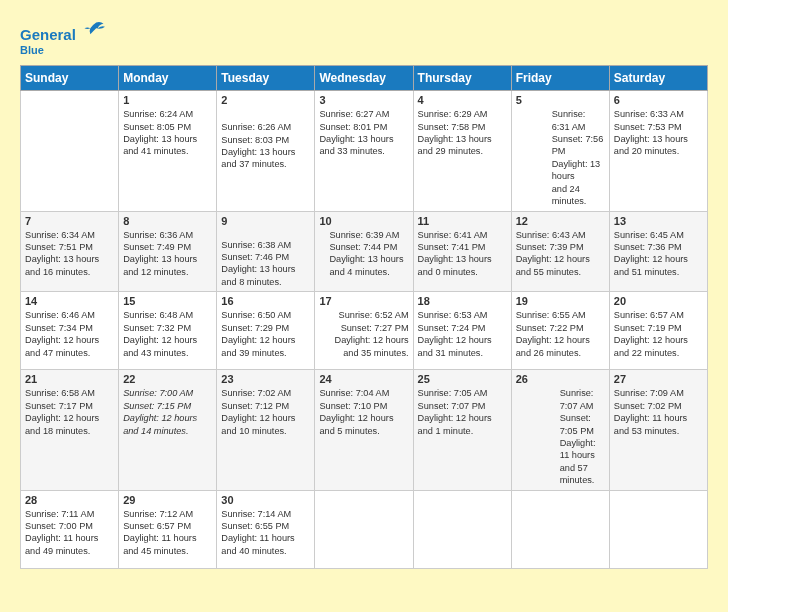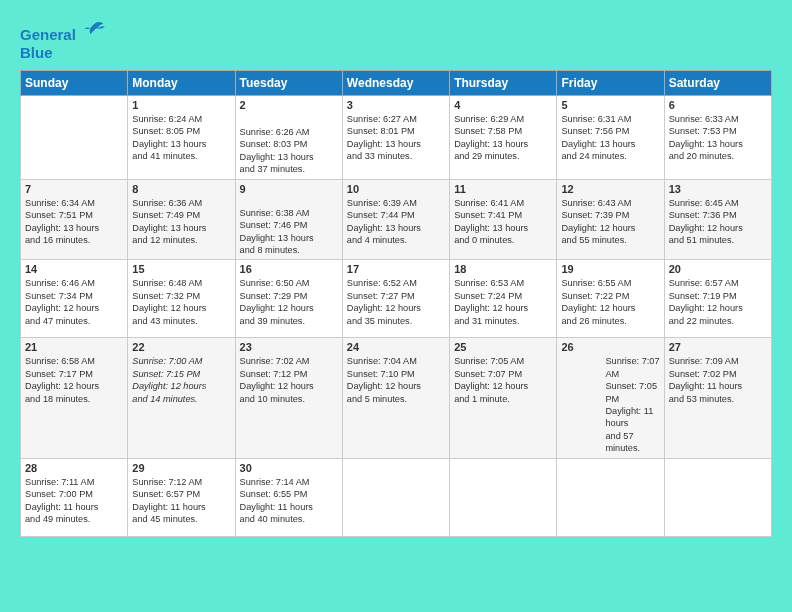--- a/index.html
+++ b/index.html
@@ -4,24 +4,24 @@
   <style>
     * { margin: 0; padding: 0; box-sizing: border-box; }
     body {
       font-family: Arial, sans-serif;
       background: #fff;
       width: 792px;
       height: 612px;
       overflow: hidden;
     }
     .page {
-      width: 792px;
+      width: 728px;
       height: 612px;
       padding: 18px 20px 14px 20px;
-      background: #5eead4;
+      background: #fef9c3;
     }
     .header {
       display: flex;
       align-items: flex-start;
       justify-content: space-between;
       margin-bottom: 8px;
     }
     .logo {
       display: flex;
       align-items: center;
@@ -101,21 +101,21 @@
     <div class="logo">
       <div>
         <div style="display:flex;align-items:center;">
           <div class="logo-text">
             <span>General</span>
             <svg class="logo-icon" viewBox="0 0 30 22">
               <path d="M18 2 Q24 0 28 4 Q22 5 20 10 Q26 6 30 8 Q25 12 18 10 Q14 14 10 18 Q8 14 10 10 Q6 12 2 10 Q6 8 10 10 Q12 6 18 2Z" fill="#1a7abf"></path>
             </svg>
           </div>
         </div>
-        <div class="logo-text" style="color:#1a7abf;font-weight:bold;font-size:15px;">Blue</div>
+        <div class="logo-text" style="color:#1a7abf;font-weight:bold;font-size:11px;">Blue</div>
       </div>
     </div>
   </div>
 
   <table>
     <thead>
       <tr>
       <th>Sunday</th>
           <th>Monday</th>
           <th>Tuesday</th>
@@ -151,21 +151,21 @@
           </td>
           <td>
             <span class="day-num">4</span>
             <div class="cell-text" style="white-space: pre-line;">Sunrise: 6:29 AM
 Sunset: 7:58 PM
 Daylight: 13 hours
 and 29 minutes.</div>
           </td>
           <td>
             <span class="day-num">5</span>
-            <div class="cell-text" style="white-space: pre-line;">Sunrise: 6:31 AM
+            <div class="cell-text" style="white-space: pre-line; margin-left: 36px;">Sunrise: 6:31 AM
 Sunset: 7:56 PM
 Daylight: 13 hours
 and 24 minutes.</div>
           </td>
           <td>
             <span class="day-num">6</span>
             <div class="cell-text" style="white-space: pre-line;">Sunrise: 6:33 AM
 Sunset: 7:53 PM
 Daylight: 13 hours
 and 20 minutes.</div>
@@ -188,21 +188,21 @@
           </td>
           <td>
             <span class="day-num">9</span>
             <div class="cell-text" style="white-space: pre-line; margin-top: 12px;">Sunrise: 6:38 AM
 Sunset: 7:46 PM
 Daylight: 13 hours
 and 8 minutes.</div>
           </td>
           <td>
             <span class="day-num">10</span>
-            <div class="cell-text" style="white-space: pre-line;">Sunrise: 6:39 AM
+            <div class="cell-text" style="white-space: pre-line; margin-left: 10px;">Sunrise: 6:39 AM
 Sunset: 7:44 PM
 Daylight: 13 hours
 and 4 minutes.</div>
           </td>
           <td>
             <span class="day-num">11</span>
             <div class="cell-text" style="white-space: pre-line;">Sunrise: 6:41 AM
 Sunset: 7:41 PM
 Daylight: 13 hours
 and 0 minutes.</div>
@@ -239,21 +239,21 @@
           </td>
           <td>
             <span class="day-num">16</span>
             <div class="cell-text" style="white-space: pre-line;">Sunrise: 6:50 AM
 Sunset: 7:29 PM
 Daylight: 12 hours
 and 39 minutes.</div>
           </td>
           <td>
             <span class="day-num">17</span>
-            <div class="cell-text" style="white-space: pre-line;">Sunrise: 6:52 AM
+            <div class="cell-text" style="white-space: pre-line; text-align: right;">Sunrise: 6:52 AM
 Sunset: 7:27 PM
 Daylight: 12 hours
 and 35 minutes.</div>
           </td>
           <td>
             <span class="day-num">18</span>
             <div class="cell-text" style="white-space: pre-line;">Sunrise: 6:53 AM
 Sunset: 7:24 PM
 Daylight: 12 hours
 and 31 minutes.</div>

